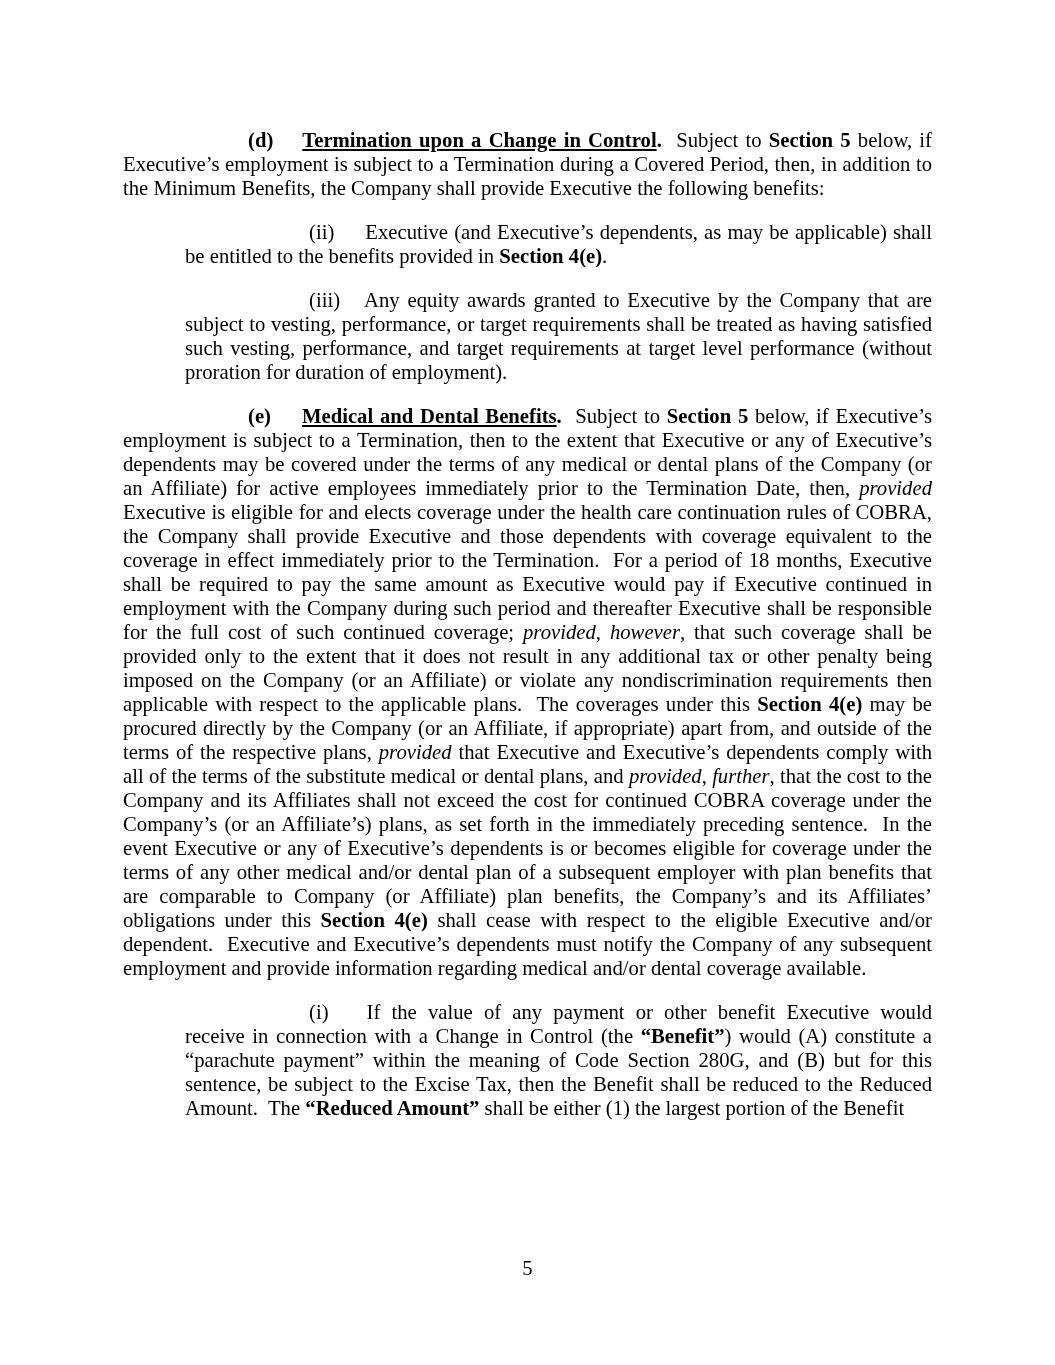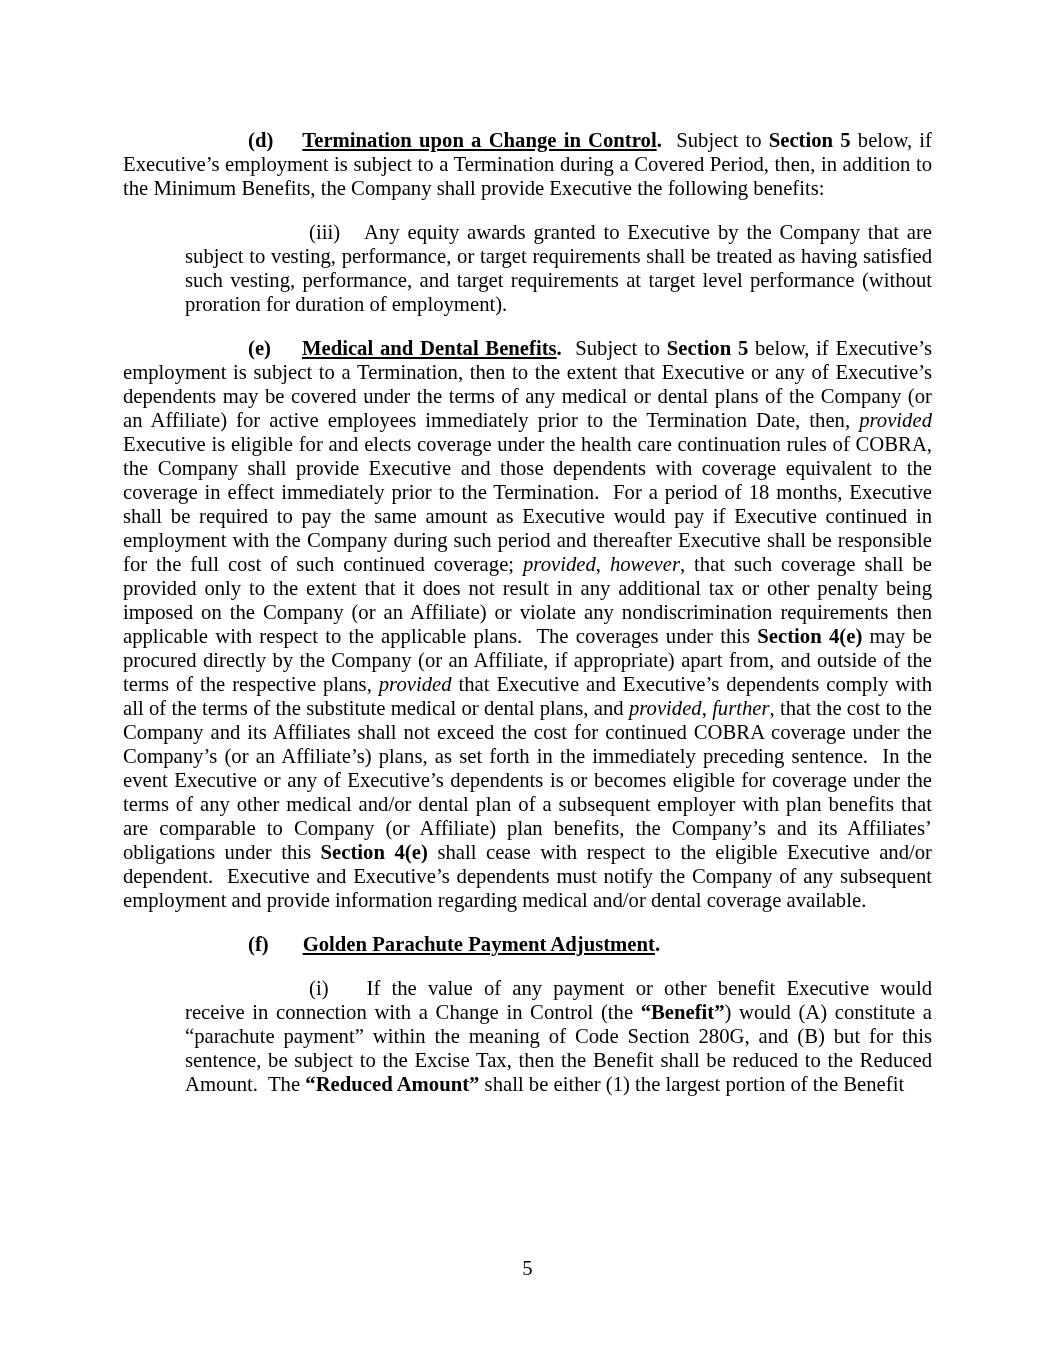--- a/index.html
+++ b/index.html
@@ -55,19 +55,19 @@
     font-size: 20.7px;
     line-height: 24px;
   }
 </style>
 </head>
 <body>
 
 <div class="page">
   <div class="content">
     <p class="para main"><span class="run b">(d)</span><span class="tab" style="width: 29px;"></span><span class="run b u">Termination upon a Change in Control</span><span class="run b">.</span><span class="run">  Subject to </span><span class="run b">Section 5</span><span class="run"> below, if Executive’s employment is subject to a Termination during a Covered Period, then, in addition to the Minimum Benefits, the Company shall provide Executive the following benefits:</span></p>
+    <p class="para sub"><span class="run">(ii)</span><span class="tab" style="width: 31px;"></span><span class="run">Executive (and Executive’s dependents, as may be applicable) shall be entitled to the benefits provided in </span><span class="run b">Section 4(e)</span><span class="run">.</span></p>
     <p class="para sub"><span class="run">(iii)</span><span class="tab" style="width: 24px;"></span><span class="run">Any equity awards granted to Executive by the Company that are subject to vesting, performance, or target requirements shall be treated as having satisfied such vesting, performance, and target requirements at target level performance (without proration for duration of employment).</span></p>
     <p class="para main"><span class="run b">(e)</span><span class="tab" style="width: 31px;"></span><span class="run b u">Medical and Dental Benefits</span><span class="run b">.</span><span class="run">  Subject to </span><span class="run b">Section 5</span><span class="run"> below, if Executive’s employment is subject to a Termination, then to the extent that Executive or any of Executive’s dependents may be covered under the terms of any medical or dental plans of the Company (or an Affiliate) for active employees immediately prior to the Termination Date, then, </span><span class="run i">provided</span><span class="run"> Executive is eligible for and elects coverage under the health care continuation rules of COBRA, the Company shall provide Executive and those dependents with coverage equivalent to the coverage in effect immediately prior to the Termination.  For a period of 18 months, Executive shall be required to pay the same amount as Executive would pay if Executive continued in employment with the Company during such period and thereafter Executive shall be responsible for the full cost of such continued coverage; </span><span class="run i">provided</span><span class="run">, </span><span class="run i">however</span><span class="run">, that such coverage shall be provided only to the extent that it does not result in any additional tax or other penalty being imposed on the Company (or an Affiliate) or violate any nondiscrimination requirements then applicable with respect to the applicable plans.  The coverages under this </span><span class="run b">Section 4(e)</span><span class="run"> may be procured directly by the Company (or an Affiliate, if appropriate) apart from, and outside of the terms of the respective plans, </span><span class="run i">provided</span><span class="run"> that Executive and Executive’s dependents comply with all of the terms of the substitute medical or dental plans, and </span><span class="run i">provided</span><span class="run">, </span><span class="run i">further</span><span class="run">, that the cost to the Company and its Affiliates shall not exceed the cost for continued COBRA coverage under the Company’s (or an Affiliate’s) plans, as set forth in the immediately preceding sentence.  In the event Executive or any of Executive’s dependents is or becomes eligible for coverage under the terms of any other medical and/or dental plan of a subsequent employer with plan benefits that are comparable to Company (or Affiliate) plan benefits, the Company’s and its Affiliates’ obligations under this </span><span class="run b">Section 4(e)</span><span class="run"> shall cease with respect to the eligible Executive and/or dependent.  Executive and Executive’s dependents must notify the Company of any subsequent employment and provide information regarding medical and/or dental coverage available.</span></p>
-    <p class="para main"><span class="run b">(f)</span><span class="tab" style="width: 34px;"></span><span class="run b u">Golden Parachute Payment Adjustment</span><span class="run b">.</span></p>
     <p class="para sub"><span class="run">(i)</span><span class="tab" style="width: 38px;"></span><span class="run">If the value of any payment or other benefit Executive would receive in connection with a Change in Control (the </span><span class="run b">“Benefit”</span><span class="run">) would (A) constitute a “parachute payment” within the meaning of Code Section 280G, and (B) but for this sentence, be subject to the Excise Tax, then the Benefit shall be reduced to the Reduced Amount.  The </span><span class="run b">“Reduced Amount”</span><span class="run"> shall be either (1) the largest portion of the Benefit</span></p>
   </div>
   <div class="page-number">5</div>
 </div>
 
 </body></html>

